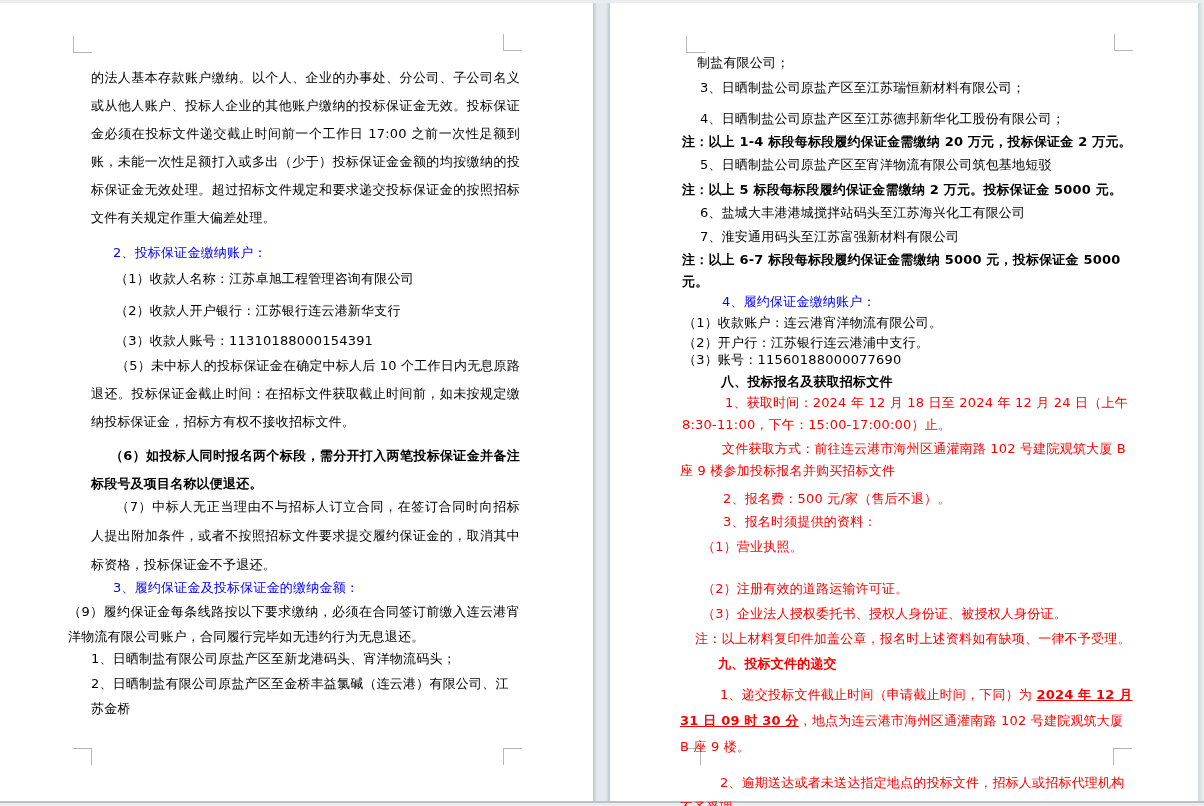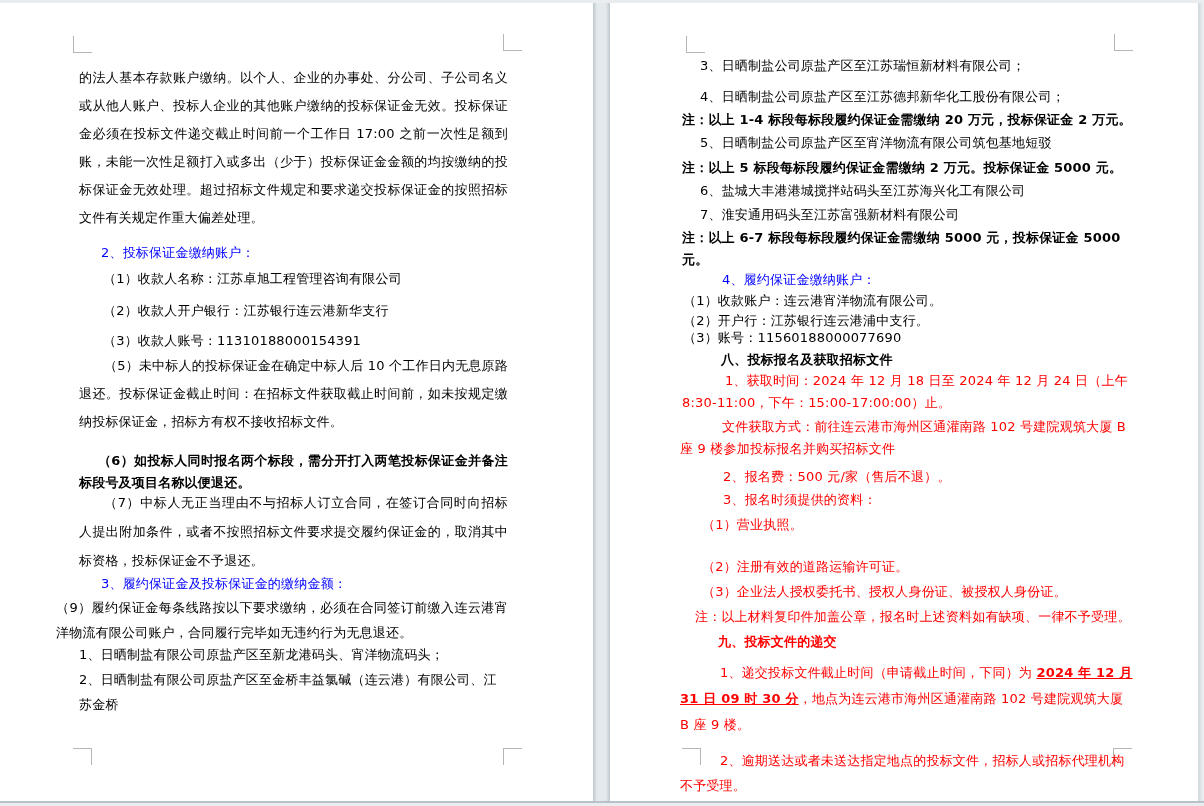--- a/index.html
+++ b/index.html
@@ -19,37 +19,37 @@
     background:linear-gradient(90deg,#cfd8dc 0px,#eef1f3 6px);}
   .bottom-line{position:absolute;left:0;top:801px;width:1204px;height:2px;background:#b7c2c9;}
   .bottom-fill{position:absolute;left:0;top:803px;width:1204px;height:3px;background:#e9edf0;}
   
   .cm{position:absolute;width:18px;height:16px;}
   .cm-t{border-left:1px solid #b6b6b6;border-bottom:1px solid #b6b6b6;}
   .cm-bl{border-top:1px solid #b6b6b6;border-right:1px solid #b6b6b6;}
   .cm-br{border-top:1px solid #b6b6b6;border-left:1px solid #b6b6b6;}
   
   .content{position:absolute;color:#000;}
-  .content-left{left:56px;top:64px;width:452px;}
+  .content-left{left:68px;top:64px;width:452px;}
   .content-right{left:680px;top:52px;width:455px;}
   .p{font-size:13px;letter-spacing:0.2px;}
   .jus{text-align:justify;}
   .b{font-weight:bold;}
   .blue{color:#0000ff;}
   .red{color:#ff0000;}
   .u{text-decoration:underline;}
   
   .lp1 {line-height:28px;padding-left:23px;}
   .lh2 {line-height:22px;padding-left:23px;text-indent:22px;margin-top:10px;}
   .la1 {line-height:22px;padding-left:47px;margin-top:4px;}
   .la2 {line-height:22px;padding-left:47px;margin-top:10px;}
   .la3 {line-height:22px;padding-left:47px;margin-top:8px;}
   .lp4 {line-height:29px;padding-left:23px;text-indent:25px;margin-top:9px;}
   .lp5 {line-height:28px;padding-left:23px;text-indent:25px;}
-  .lp6 {line-height:22px;padding-left:23px;text-indent:19px;margin-top:14px;}
+  .lp6 {line-height:28px;padding-left:23px;text-indent:19px;margin-top:6px;}
   .lp7 {line-height:29px;padding-left:23px;text-indent:25px;margin-top:-6px;}
   .lh3 {line-height:22px;padding-left:23px;text-indent:22px;margin-top:-2px;}
   .lp8 {line-height:25px;padding-left:0;}
   .ll1 {line-height:25px;padding-left:23px;margin-top:-3px;}
   .ll2 {line-height:25px;padding-left:23px;}
   
   .r1 {line-height:22px;padding-left:17px;}
   .r2 {line-height:22px;padding-left:20px;margin-top:3px;}
   .r3 {line-height:22px;padding-left:20px;margin-top:9px;}
   .r4 {line-height:22px;padding-left:2px;margin-top:1px;}
@@ -107,20 +107,21 @@
   <div class="p jus lp5">（5）未中标人的投标保证金在确定中标人后 10 个工作日内无息原路退还。投标保证金截止时间：在招标文件获取截止时间前，如未按规定缴纳投标保证金，招标方有权不接收招标文件。</div>
   <div class="p jus b lp6">（6）如投标人同时报名两个标段，需分开打入两笔投标保证金并备注标段号及项目名称以便退还。</div>
   <div class="p jus lp7">（7）中标人无正当理由不与招标人订立合同，在签订合同时向招标人提出附加条件，或者不按照招标文件要求提交履约保证金的，取消其中标资格，投标保证金不予退还。</div>
   <div class="p blue lh3">3、履约保证金及投标保证金的缴纳金额：</div>
   <div class="p jus lp8">（9）履约保证金每条线路按以下要求缴纳，必须在合同签订前缴入连云港宵洋物流有限公司账户，合同履行完毕如无违约行为无息退还。</div>
   <div class="p ll1">1、日晒制盐有限公司原盐产区至新龙港码头、宵洋物流码头；</div>
   <div class="p ll2">2、日晒制盐有限公司原盐产区至金桥丰益氯碱（连云港）有限公司、江苏金桥</div>
 </div>
 
 <div class="content content-right">
+  <div class="p r1">制盐有限公司；</div>
   <div class="p r2">3、日晒制盐公司原盐产区至江苏瑞恒新材料有限公司；</div>
   <div class="p r3">4、日晒制盐公司原盐产区至江苏德邦新华化工股份有限公司；</div>
   <div class="p b r4">注：以上 1-4 标段每标段履约保证金需缴纳 20 万元，投标保证金 2 万元。</div>
   <div class="p r5">5、日晒制盐公司原盐产区至宵洋物流有限公司筑包基地短驳</div>
   <div class="p b r6">注：以上 5 标段每标段履约保证金需缴纳 2 万元。投标保证金 5000 元。</div>
   <div class="p r7">6、盐城大丰港港城搅拌站码头至江苏海兴化工有限公司</div>
   <div class="p r8">7、淮安通用码头至江苏富强新材料有限公司</div>
   <div class="p b r9">注：以上 6-7 标段每标段履约保证金需缴纳 5000 元，投标保证金 5000 元。</div>
   <div class="p blue r10">4、履约保证金缴纳账户：</div>
   <div class="p r11">（1）收款账户：连云港宵洋物流有限公司。</div>

